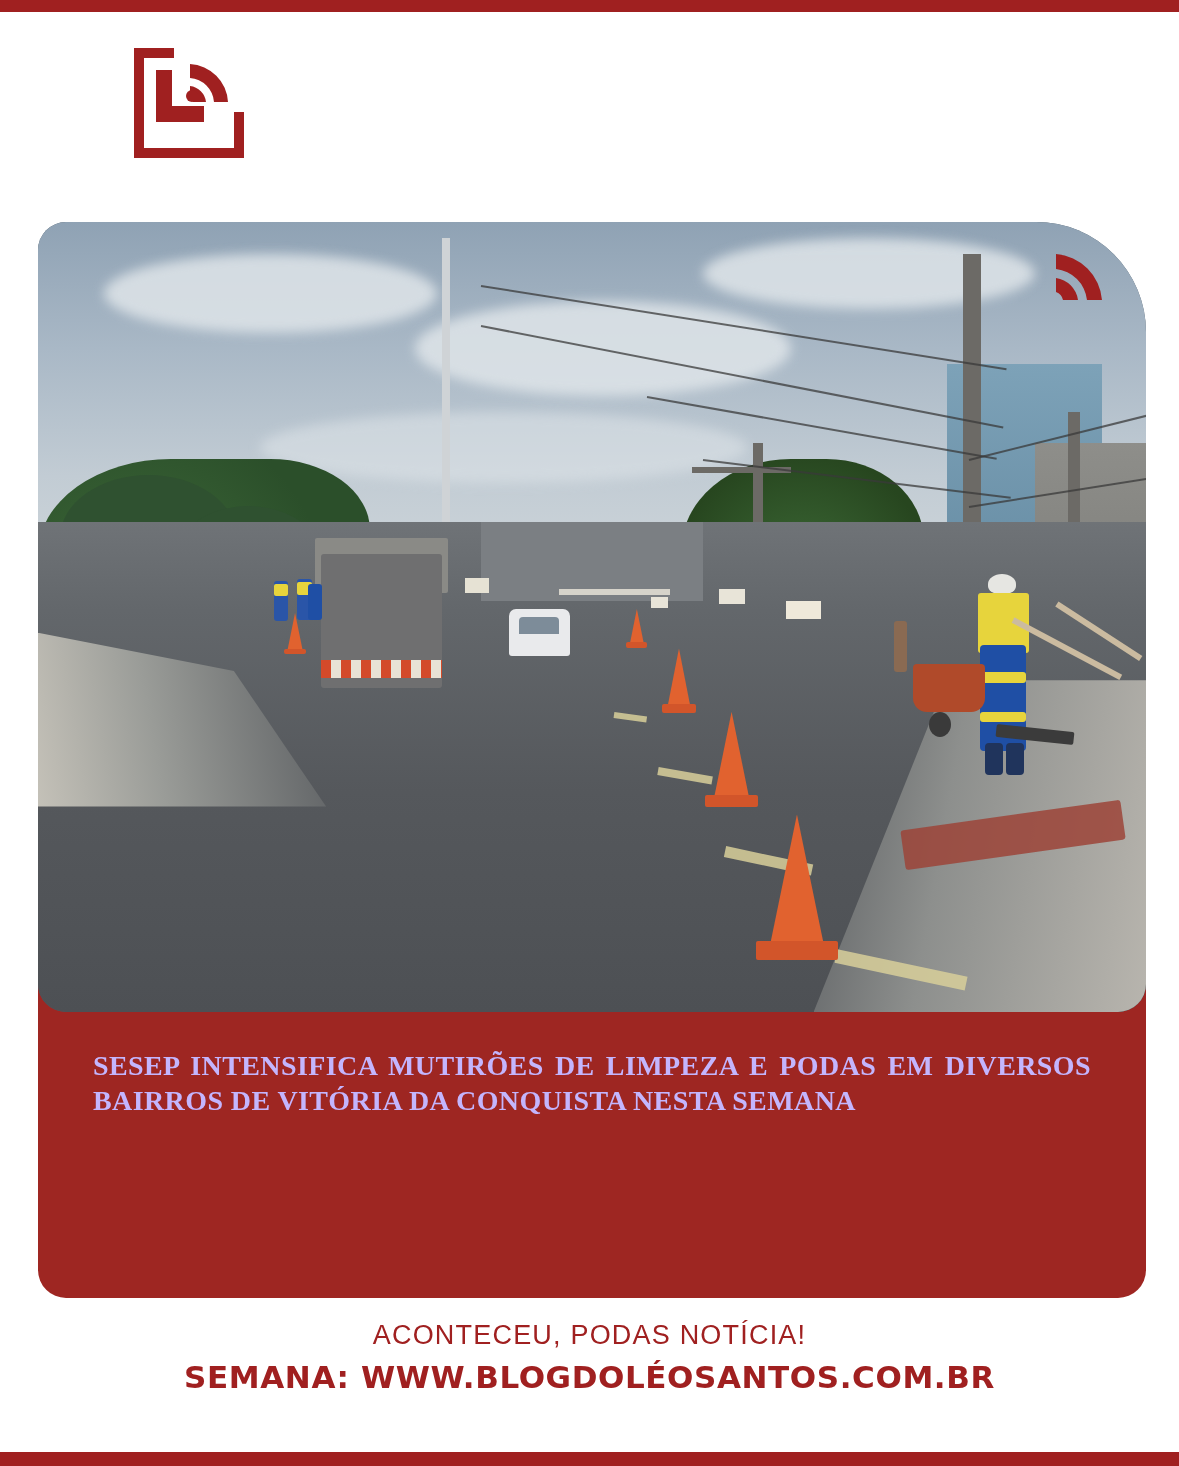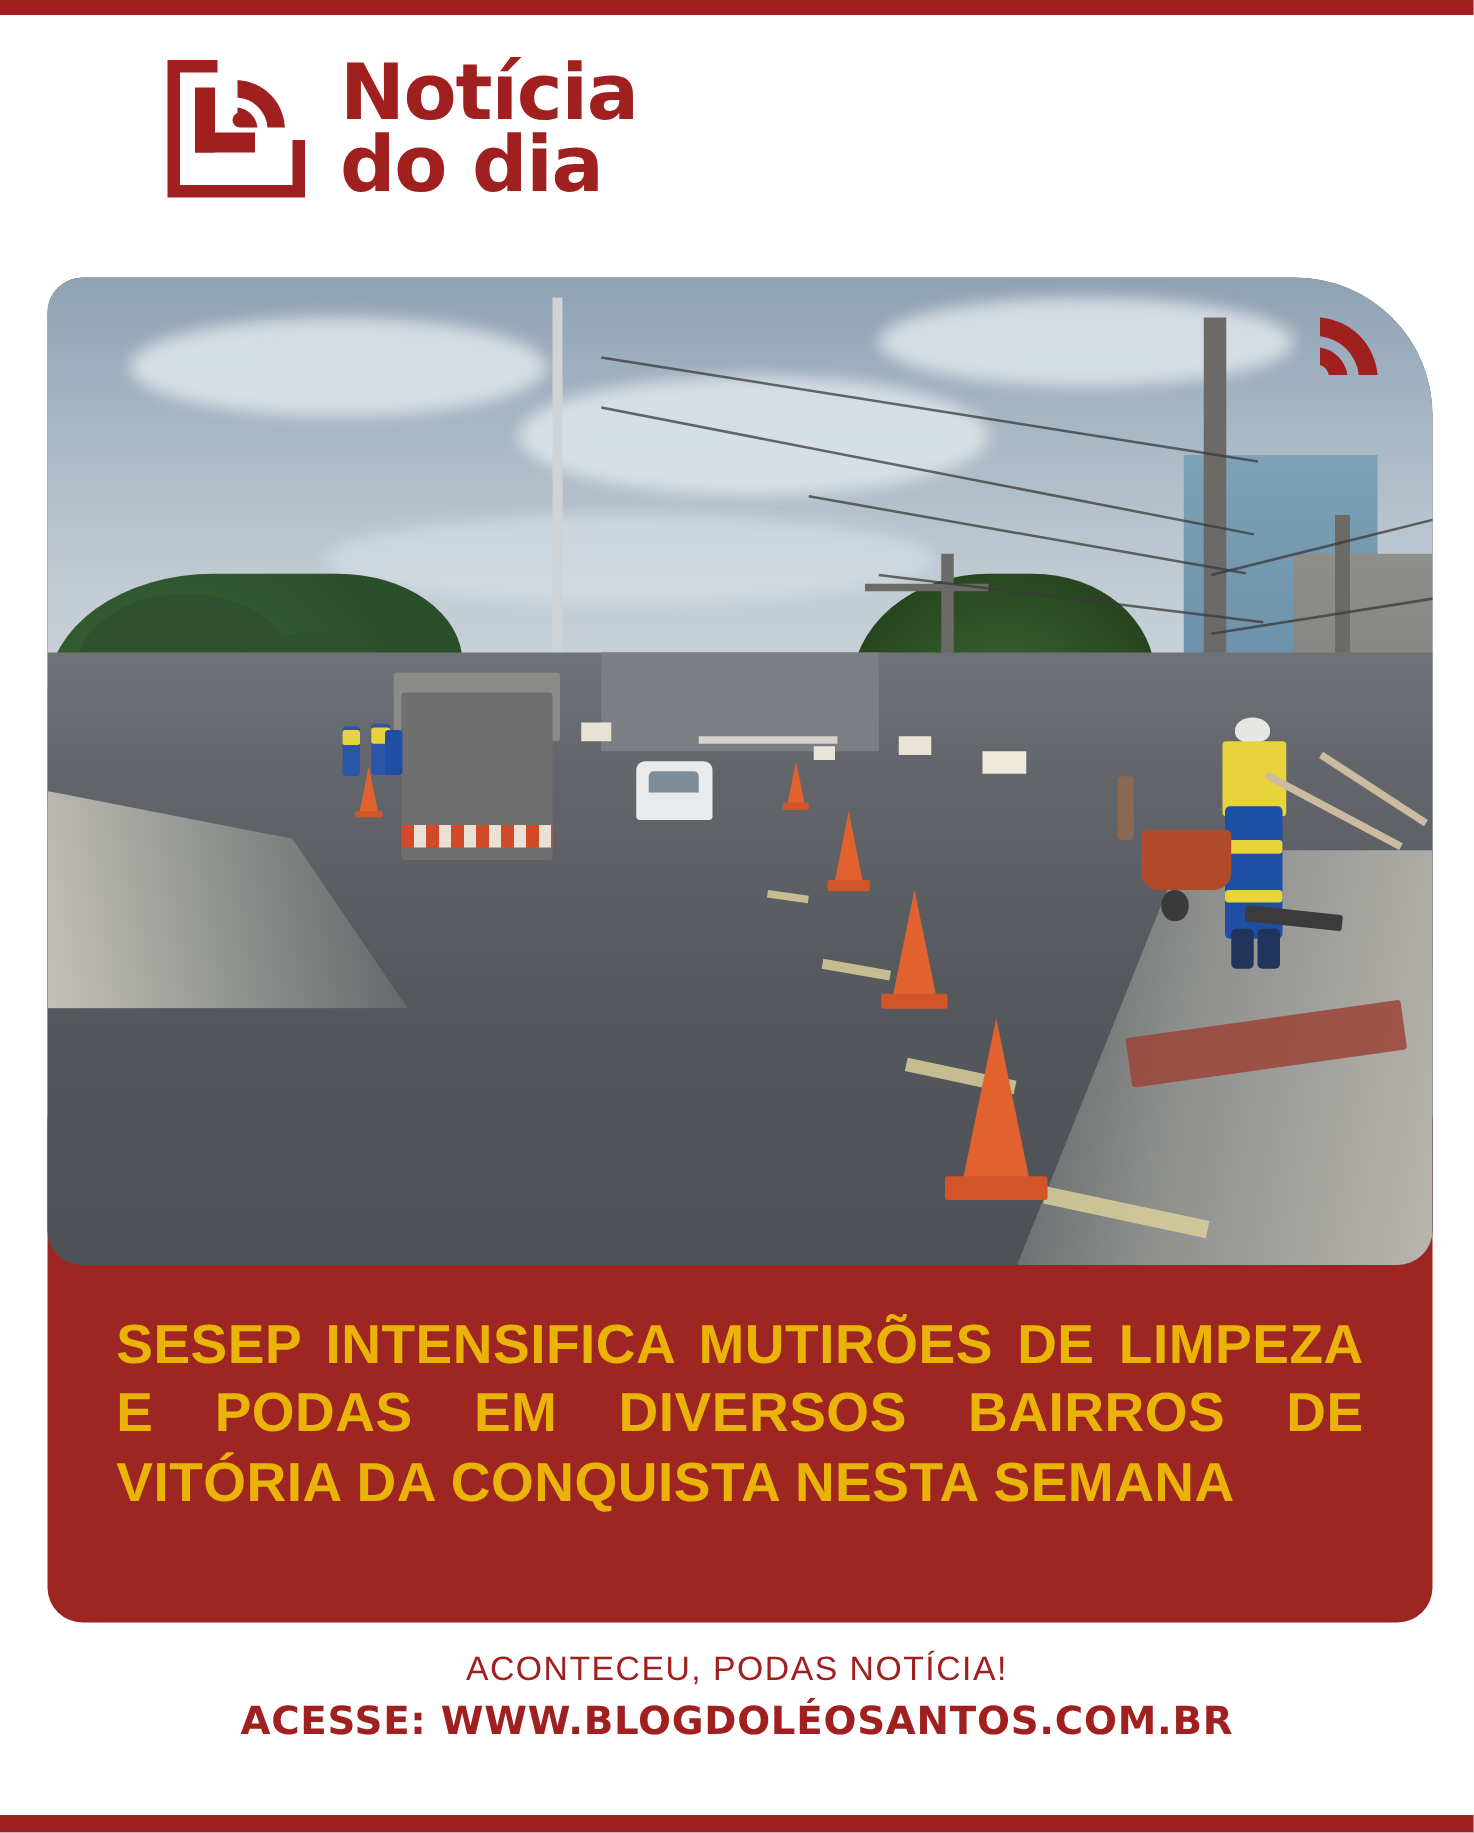--- a/index.html
+++ b/index.html
@@ -280,28 +280,28 @@
     height: 430px;
     background: #9e2622;
     border-radius: 28px 28px 28px 28px;
     z-index: 1;
   }
   .headline-text {
     position: absolute;
     left: 55px;
     right: 55px;
     top: 180px;
-    color: #eab308;
-    font-size: 44px;
+    color: #c4b5fd;
+    font-size: 28px;
     font-weight: 700;
     line-height: 1.26;
     letter-spacing: 0.4px;
     text-align: justify;
     text-align-last: left;
-    font-family: Liberation Sans, sans-serif;
+    font-family: Liberation Serif, serif;
   }
 
   
   .photo-card { z-index: 2; }
 
   
   .footer {
     position: absolute;
     left: 0;
     top: 1320px;
@@ -334,24 +334,20 @@
     <div class="logo-mark">
       <svg viewBox="0 0 122 122" width="122" height="122" aria-hidden="true">
         <path d="M6 6 H46 V16 H16 V106 H106 V70 H116 V116 H6 Z" fill="#a02020"></path>
         <rect x="28" y="28" width="16" height="52" fill="#a02020"></rect>
         <rect x="28" y="64" width="48" height="16" fill="#a02020"></rect>
         <path d="M62 22 a40 40 0 0 1 38 38 h-14 a26 26 0 0 0 -24 -24 z" fill="#a02020"></path>
         <path d="M62 44 a18 18 0 0 1 16 16 h-13 a6 6 0 0 0 -3 -5 z" fill="#a02020"></path>
         <circle cx="64" cy="54" r="6" fill="#a02020"></circle>
       </svg>
     </div>
-    <div class="logo-wordmark">
-      <span class="logo-line">Notícia</span>
-      <span class="logo-line">do dia</span>
-    </div>
   </div>
 
   <div class="headline-panel">
     <div class="headline-text">SESEP INTENSIFICA MUTIRÕES DE LIMPEZA E PODAS EM DIVERSOS BAIRROS DE VITÓRIA DA CONQUISTA NESTA SEMANA</div>
   </div>
 
   <div class="photo-card">
     <div class="photo">
 
       <div class="sky"></div>
@@ -454,17 +450,17 @@
     <div class="rss-icon">
       <svg viewBox="0 0 62 62" width="62" height="62" aria-hidden="true">
         <path d="M8 4 a50 50 0 0 1 46 46 h-15 a35 35 0 0 0 -31 -31 z" fill="#a02020"></path>
         <path d="M8 28 a26 26 0 0 1 22 22 h-15 a11 11 0 0 0 -7 -8 z" fill="#a02020"></path>
       </svg>
     </div>
   </div>
 
   <div class="footer">
     <div class="footer-line1">ACONTECEU, PODAS NOTÍCIA!</div>
-    <div class="footer-line2">ACESSE: WWW.BLOGDOLÉOSANTOS.COM.BR</div>
+    <div class="footer-line2">SEMANA: WWW.BLOGDOLÉOSANTOS.COM.BR</div>
   </div>
 
   <div class="bar-bottom"></div>
 </div>
 
 </body></html>

